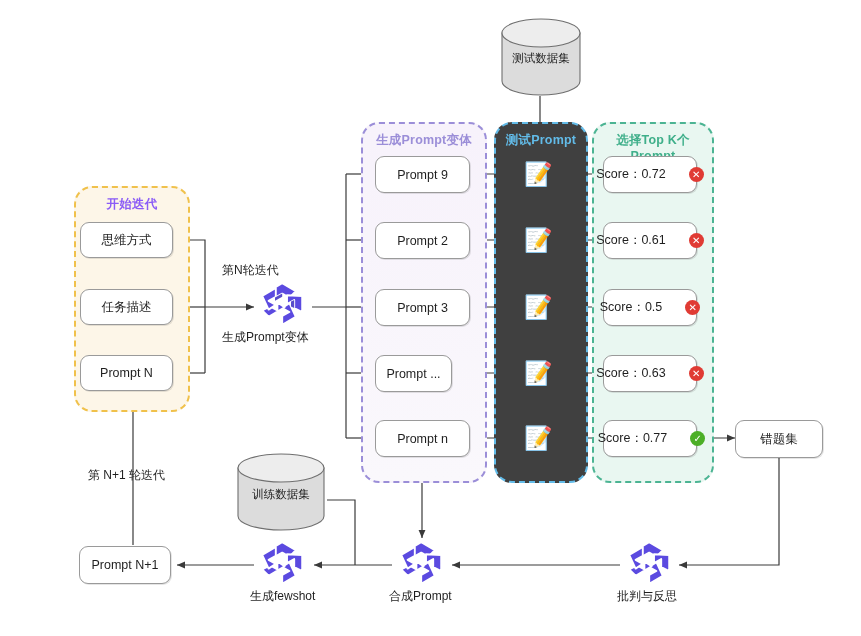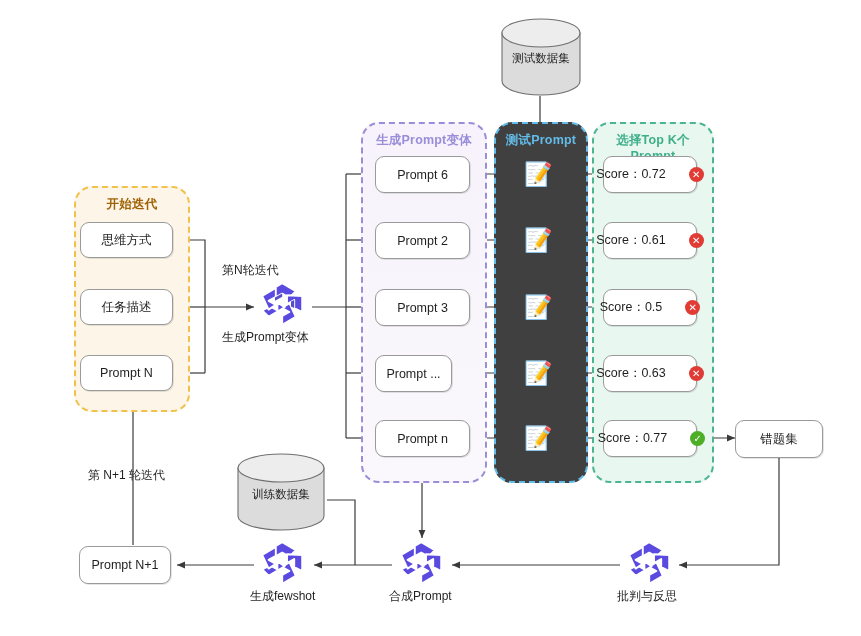--- a/index.html
+++ b/index.html
@@ -38,21 +38,21 @@
     text-align: center;
     font-size: 12.5px;
     font-weight: bold;
     letter-spacing: .2px;
   }
   #panel-start {
     left: 74px; top: 186px; width: 112px; height: 222px;
     border-color: #f0c14b;
     background: #fdf6e8;
   }
-  #panel-start .panel-title { color: #a16207; }
+  #panel-start .panel-title { color: #8b5cf6; }
 
   #panel-variants {
     left: 361px; top: 122px; width: 122px; height: 357px;
     border-color: #9b8ed8;
     background: linear-gradient(180deg, #f7f2fb 0%, #faf8fc 100%);
   }
   #panel-variants .panel-title { color: #9b8ed8; }
 
   #panel-test {
     left: 494px; top: 122px; width: 90px; height: 357px;
@@ -253,21 +253,21 @@
         <path d="M6,20 L23,10 L23,21 L14,26 L23,31 L14,37 Z"></path>
       </g>
       <g fill="#3c2fc0" opacity=".85">
         <path d="M31,17 L22,22 L22,26 L31,21 Z"></path>
         <path d="M46,25 L46,35 L42,33 L42,27 Z"></path>
       </g>
     </svg>
     <div class="logo-sub">生成Prompt变体</div>
   </div>
 
-  <div class="node" style="left:375px; top:156px; width:95px; height:37px;">Prompt 6</div>
+  <div class="node" style="left:375px; top:156px; width:95px; height:37px;">Prompt 9</div>
   <div class="node" style="left:375px; top:222px; width:95px; height:37px;">Prompt 2</div>
   <div class="node" style="left:375px; top:289px; width:95px; height:37px;">Prompt 3</div>
   <div class="node" style="left:375px; top:355px; width:77px; height:37px;">Prompt ...</div>
   <div class="node" style="left:375px; top:420px; width:95px; height:37px;">Prompt n</div>
 
   <div class="memo" style="left:524px; top:159px;">📝</div>
   <div class="memo" style="left:524px; top:225px;">📝</div>
   <div class="memo" style="left:524px; top:292px;">📝</div>
   <div class="memo" style="left:524px; top:358px;">📝</div>
   <div class="memo" style="left:524px; top:423px;">📝</div>

